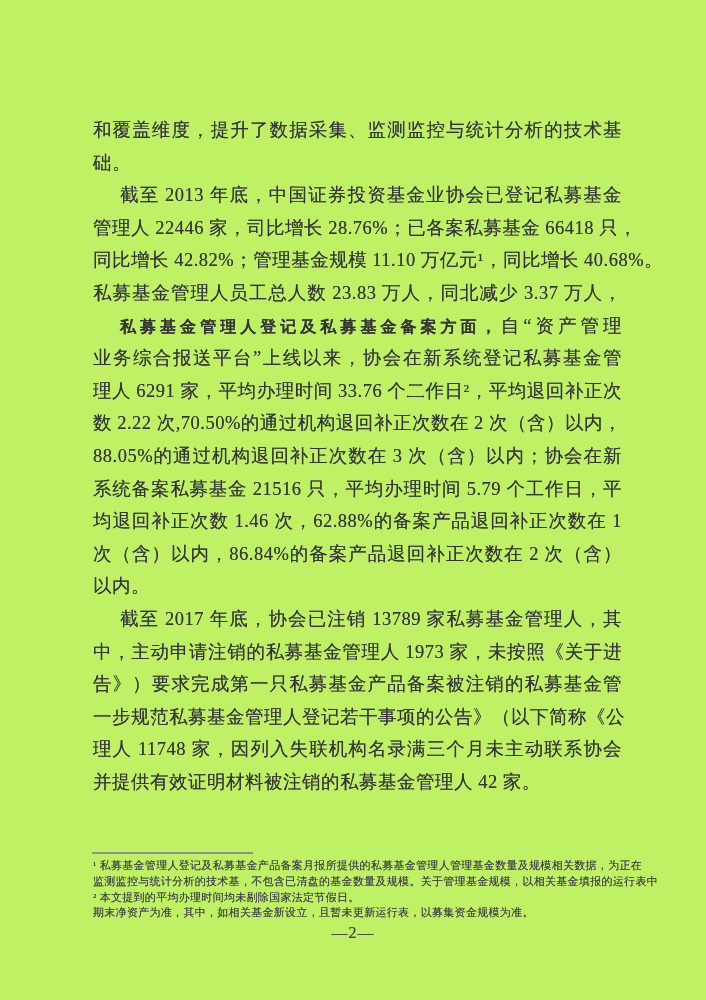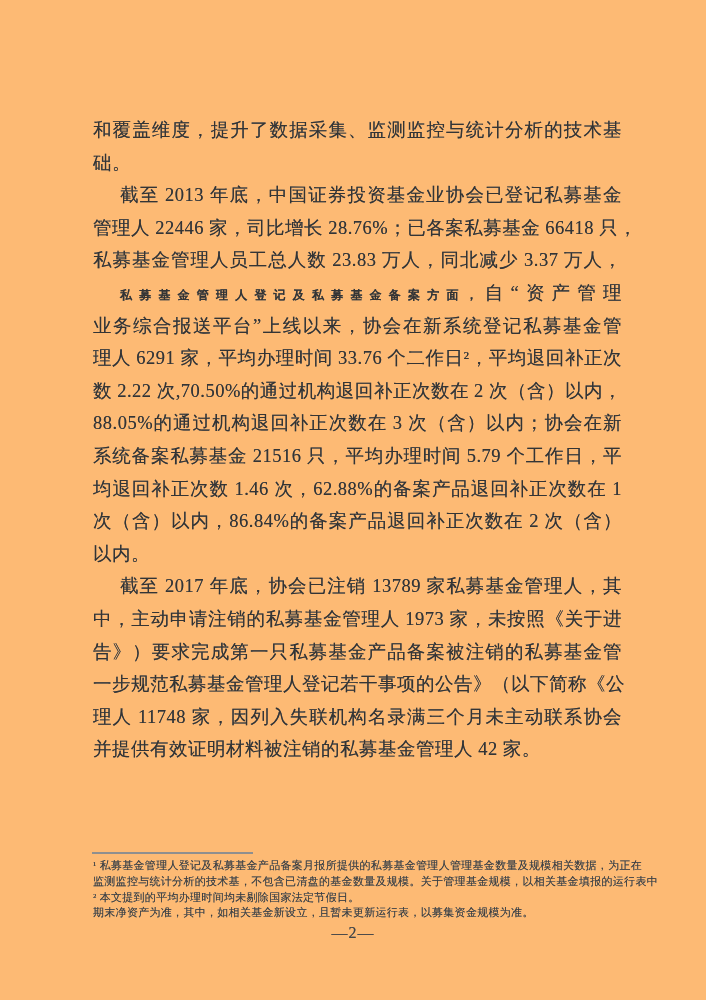--- a/index.html
+++ b/index.html
@@ -1,19 +1,19 @@
 <!DOCTYPE html>
 <html lang="zh"><head>
 <meta charset="utf-8">
 <style>
   html,body{margin:0;padding:0;background:#fff;}
   .page{
     position:relative;
     width:706px;height:1000px;
-    background:#fdba74;
+    background:#bef264;
     overflow:hidden;
     font-family:"Liberation Serif","DejaVu Serif",serif;
   }
   .body-text{
     position:absolute;
     left:93px;top:114px;width:529px;
     color:#343434;
   }
   .line{
     font-size:18.5px;
@@ -27,21 +27,21 @@
   }
   .line.para-end{
     text-align-last:left;
   }
   .line.indent{
     text-indent:27px;
   }
   .lead-bold{
     font-weight:bold;
     font-family:"Liberation Sans","DejaVu Sans",sans-serif;
-    font-size:12px;
+    font-size:16px;
   }
   .footnote-rule{
     position:absolute;
     left:92px;top:852px;
     width:161px;height:2px;
     background:#8f8f8f;
   }
   .footnotes{
     position:absolute;
     left:93px;top:858px;width:545px;
@@ -73,20 +73,21 @@
 </head>
 <body>
 
 <div class="page">
 
   <div class="body-text">
     <div class="line">和覆盖维度，提升了数据采集、监测监控与统计分析的技术基</div>
     <div class="line para-end">础。</div>
     <div class="line indent">截至 2013 年底，中国证券投资基金业协会已登记私募基金</div>
     <div class="line">管理人 22446 家，司比增长 28.76%；已各案私募基金 66418 只，</div>
+    <div class="line">同比增长 42.82%；管理基金规模 11.10 万亿元¹，同比增长 40.68%。</div>
     <div class="line">私募基金管理人员工总人数 23.83 万人，同北减少 3.37 万人，</div>
     <div class="line indent"><span class="lead-bold">私募基金管理人登记及私募基金备案方面，</span><span>自“资产管理</span></div>
     <div class="line">业务综合报送平台”上线以来，协会在新系统登记私募基金管</div>
     <div class="line">理人 6291 家，平均办理时间 33.76 个二作日²，平均退回补正次</div>
     <div class="line">数 2.22 次,70.50%的通过机构退回补正次数在 2 次（含）以内，</div>
     <div class="line">88.05%的通过机构退回补正次数在 3 次（含）以内；协会在新</div>
     <div class="line">系统备案私募基金 21516 只，平均办理时间 5.79 个工作日，平</div>
     <div class="line">均退回补正次数 1.46 次，62.88%的备案产品退回补正次数在 1</div>
     <div class="line">次（含）以内，86.84%的备案产品退回补正次数在 2 次（含）</div>
     <div class="line para-end">以内。</div>

